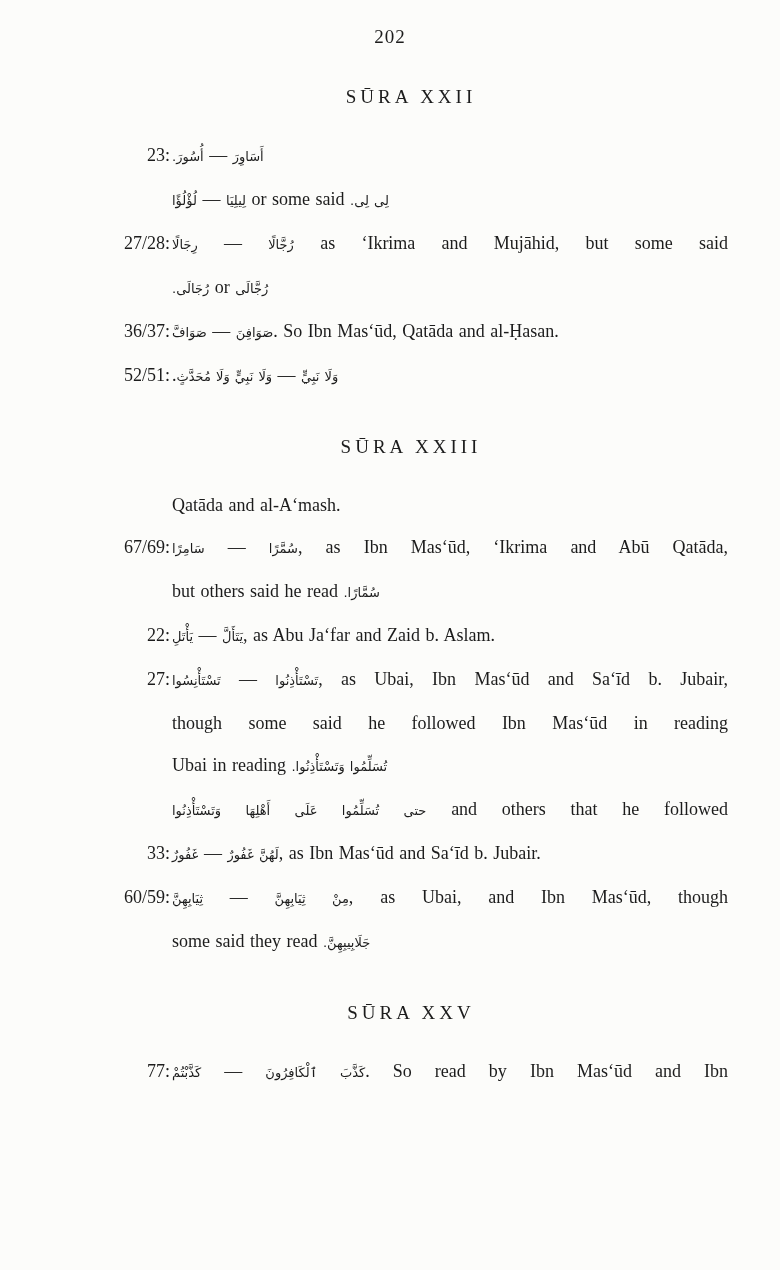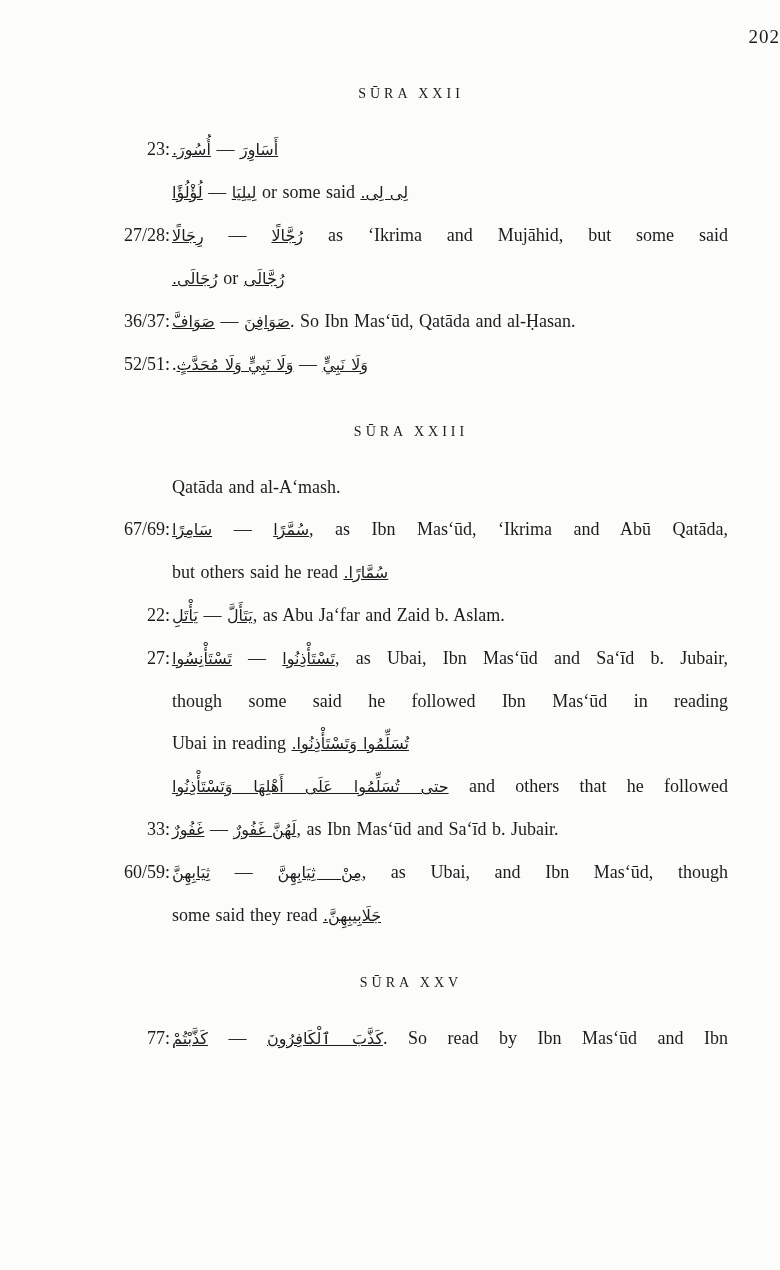--- a/index.html
+++ b/index.html
@@ -9,33 +9,33 @@
   body {
     width: 780px;
     height: 1270px;
     background: #fcfcfa;
     color: #1c1c1c;
     font-family: "Liberation Serif", "DejaVu Serif", serif;
     overflow: hidden;
     -webkit-font-smoothing: antialiased;
   }
   .page-number {
-    text-align: right;
+    text-align: center;
     font-size: 19px;
     padding-top: 26px;
     letter-spacing: 1px;
   }
   .text-block {
     margin-left: 60px;
     margin-right: 52px;
   }
   .sura-heading {
     text-align: center;
     padding-left: 34px;
-    font-size: 14px;
+    font-size: 19px;
     letter-spacing: 4px;
     margin-top: 38px;
     margin-bottom: 26px;
     white-space: nowrap;
   }
   .line {
     position: relative;
     padding-left: 112px;
     line-height: 42px;
     min-height: 42px;
@@ -52,23 +52,22 @@
   .content {
     font-size: 18px;
     word-spacing: 1px;
   }
   .just .content {
     text-align: justify;
     text-align-last: justify;
   }
   .ar {
     font-family: "DejaVu Sans", sans-serif;
-    font-size: 16px;
+    font-size: 13px;
     unicode-bidi: isolate;
-    text-decoration: underline;
   }
   .en {
     unicode-bidi: normal;
   }
 </style>
 </head>
 <body>
 
 <div class="page-number">202</div>
 

